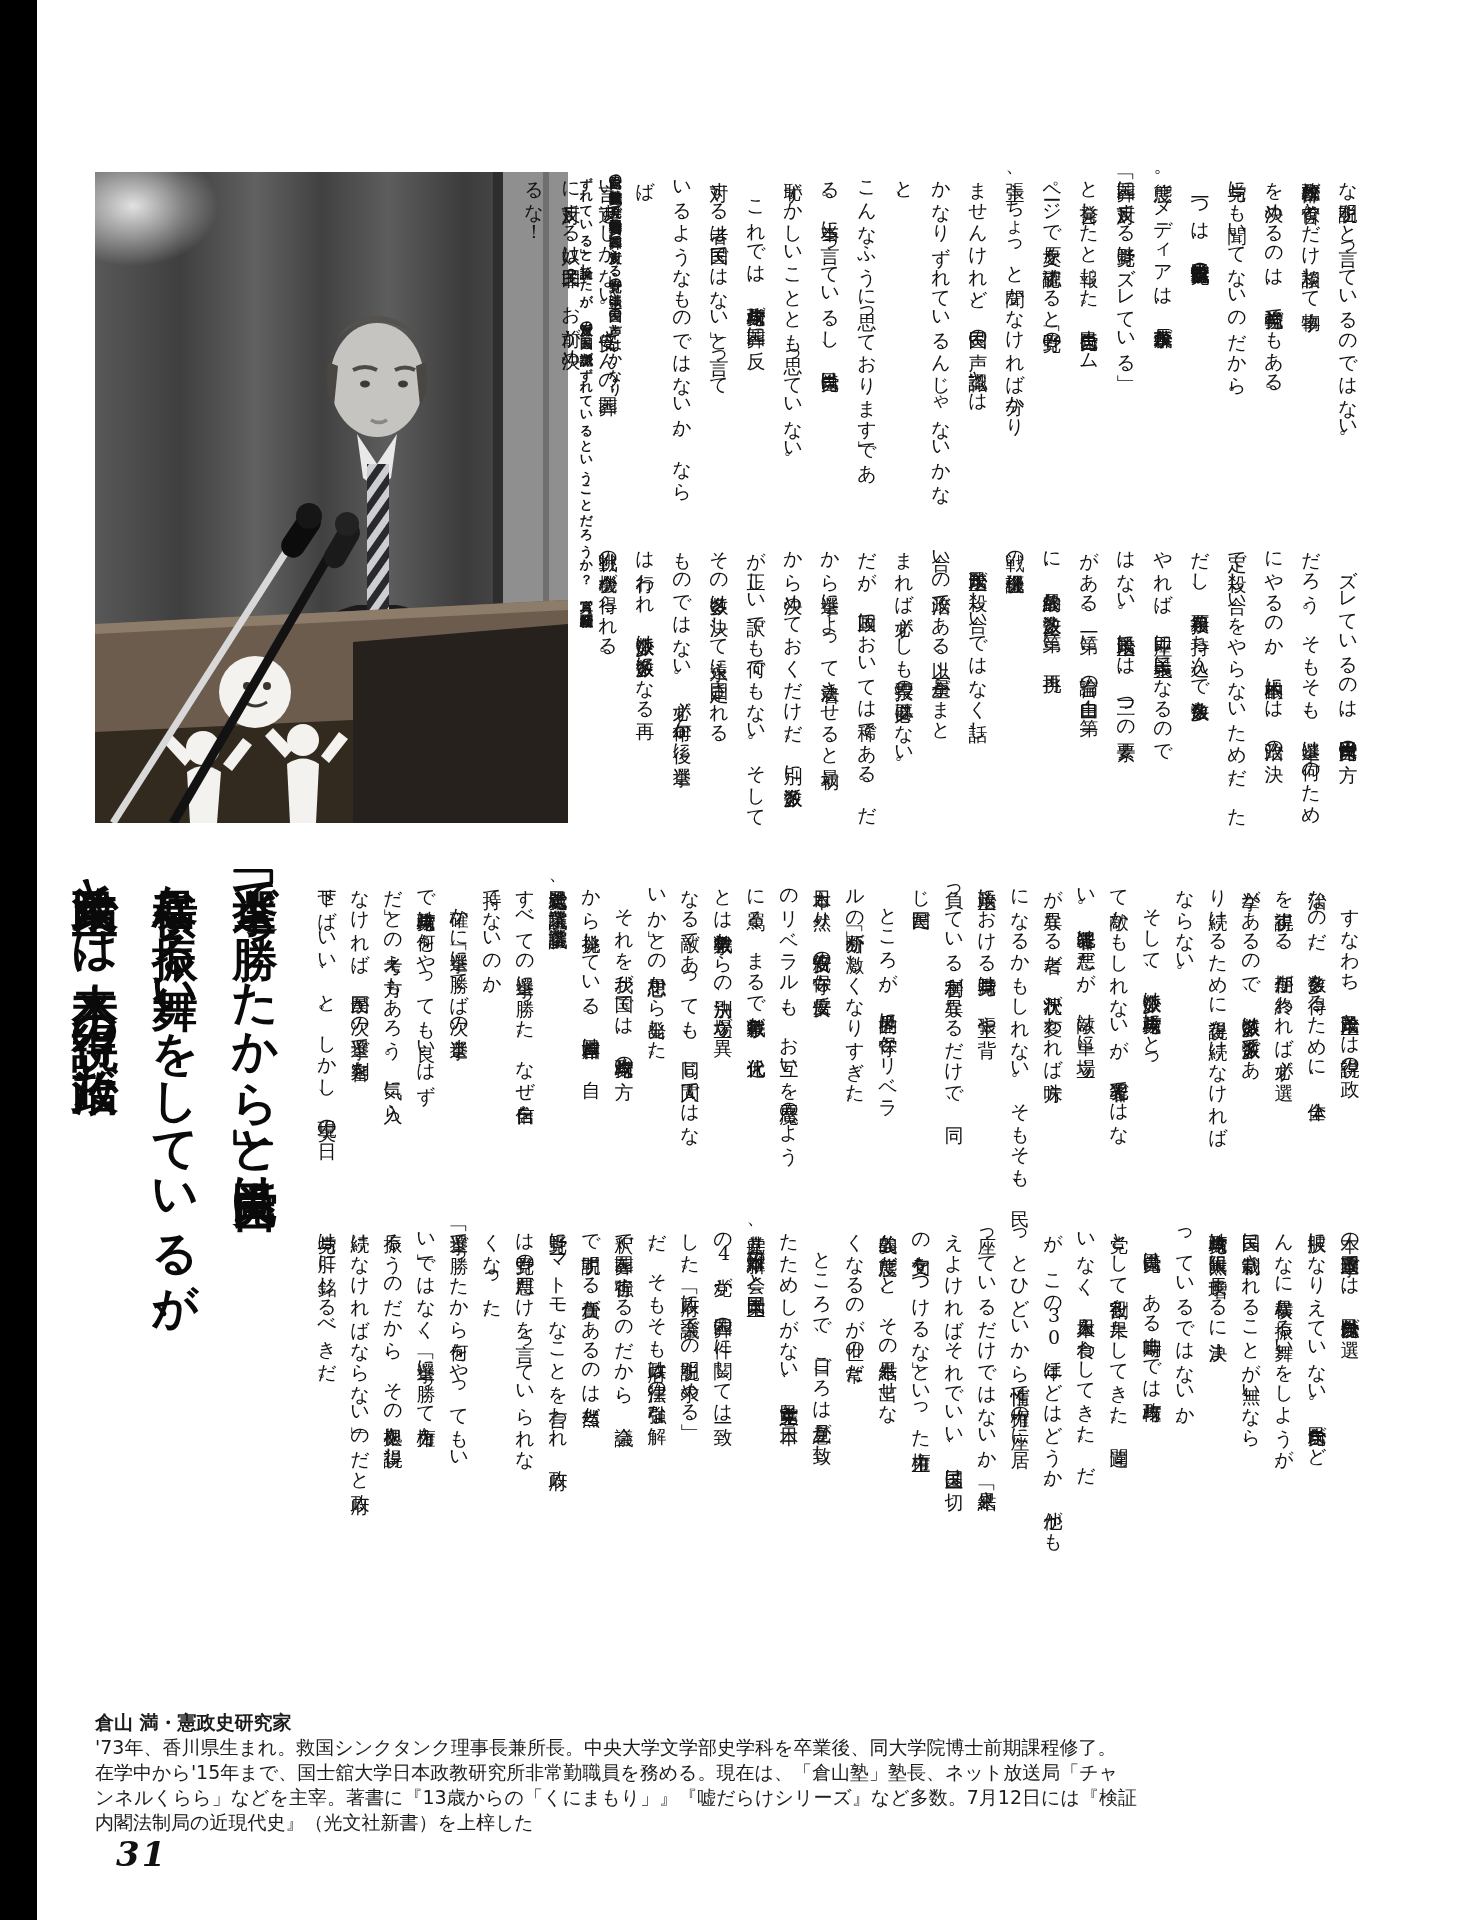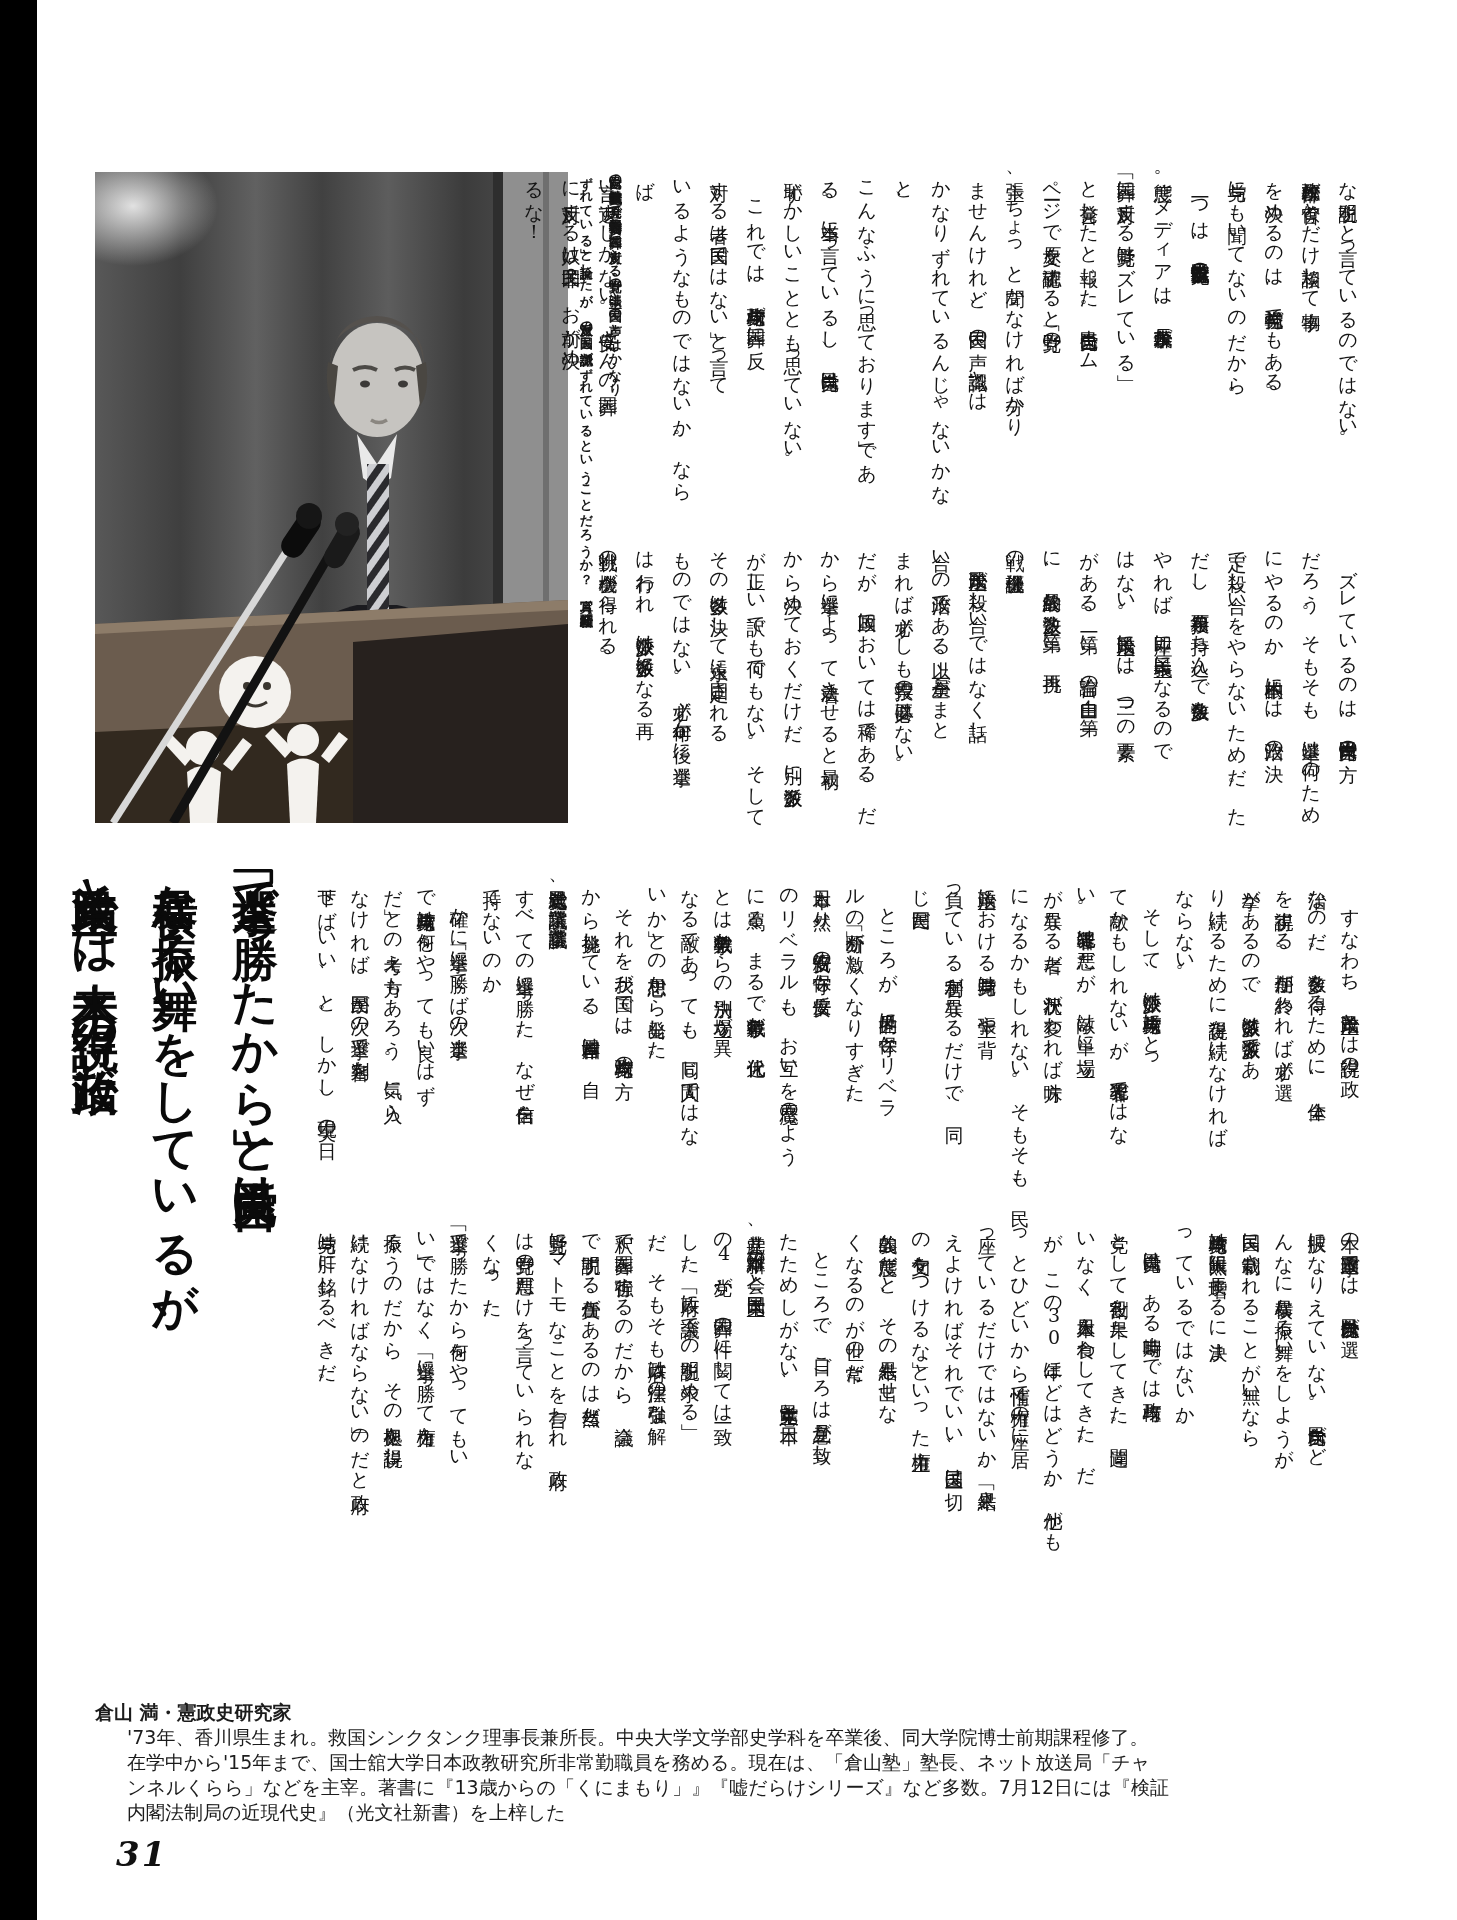--- a/index.html
+++ b/index.html
@@ -17,21 +17,21 @@
   #band3{right:90px;top:876px;width:1072px;height:356px;}
   #band4{right:90px;top:1220px;width:1072px;height:370px;}
   #headline{right:1161px;top:855px;width:280px;height:680px;
             font-size:46px;line-height:80px;font-weight:800;color:#0a0a0a;
             font-family:"DejaVu Serif","Liberation Serif",serif;letter-spacing:-2px;}
   #caption{left:568px;top:166px;width:62px;height:690px;font-size:13px;line-height:29px;
            font-family:"DejaVu Sans","Liberation Sans",sans-serif;color:#161616;font-weight:600;}
   #photo{position:absolute;left:95px;top:172px;width:473px;height:651px;background:#4c4c4c;}
   #bio{position:absolute;left:95px;top:1700px;width:1200px;
        font-family:"DejaVu Sans","Liberation Sans",sans-serif;font-size:19px;line-height:25px;color:#1c1c1c;}
-  #bio .bio-name{font-weight:700;}
+  #bio .bio-name{font-weight:700;margin-top:10px;}
   #pageno{position:absolute;left:100px;top:1834px;font-size:34px;font-style:italic;font-weight:600;
           font-family:"DejaVu Serif","Liberation Serif",serif;color:#111;letter-spacing:2px;margin-left:16px;}
 </style>
 </head>
 <body>
 
 <div id="page">
 
   <div class="edge"></div>
 
@@ -217,21 +217,21 @@
 振るうのだから、その根拠を説得し
 続けなければならない」のだと政府
 与党は肝に銘じるべきだ。</div>
 
   <div id="headline" class="vtext">「選挙で勝ったから」と自民党は
 横暴な振る舞いをしているが、
 民主政治とは本来、説得の政治だ</div>
 
   <div id="bio">
     <div class="bio-name">倉山 満・憲政史研究家</div>
-    <div class="bio-body" style="white-space:pre-line;margin-left:32px;">'73年、香川県生まれ。救国シンクタンク理事長兼所長。中央大学文学部史学科を卒業後、同大学院博士前期課程修了。
+    <div class="bio-body" style="white-space:pre-line;">'73年、香川県生まれ。救国シンクタンク理事長兼所長。中央大学文学部史学科を卒業後、同大学院博士前期課程修了。
 在学中から'15年まで、国士舘大学日本政教研究所非常勤職員を務める。現在は、「倉山塾」塾長、ネット放送局「チャ
 ンネルくらら」などを主宰。著書に『13歳からの「くにまもり」』『嘘だらけシリーズ』など多数。7月12日には『検証
 内閣法制局の近現代史』（光文社新書）を上梓した</div>
   </div>
 
   <div id="pageno">31</div>
 
 </div>
 
 </body></html>

